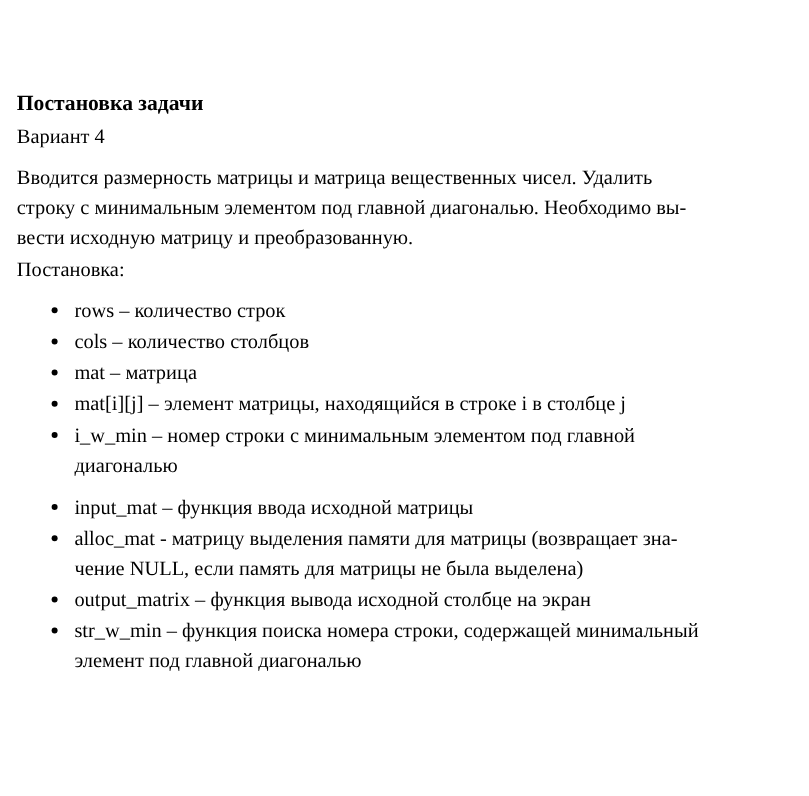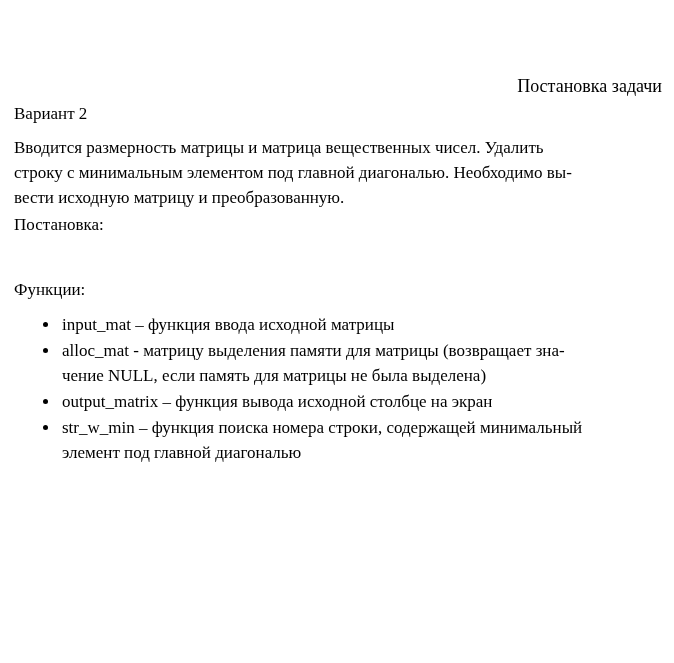--- a/index.html
+++ b/index.html
@@ -23,23 +23,22 @@
   }
   .doc-title {
     font-size: 22px;
     line-height: 24px;
     font-weight: bold;
     margin: 0;
   }
   .section-heading {
     font-size: 18px;
     line-height: 20px;
-    font-weight: normal;
+    font-weight: bold;
     margin: 0;
-    text-align: right;
   }
   .heading-task { margin-top: 40px; }
   .heading-constructs { margin-top: 11px; }
   .variant-line {
     margin: 5px 0 0 0;
   }
   .body-paragraph {
     margin: 9px 0 0 0;
     white-space: pre-line;
   }
@@ -64,31 +63,38 @@
   }
 </style>
 </head>
 <body>
 
 <div class="page">
 
 
   <h2 class="section-heading heading-task">Постановка задачи</h2>
 
-  <p class="variant-line">Вариант 2</p>
+  <p class="variant-line">Вариант 4</p>
 
   <p class="body-paragraph">Вводится размерность матрицы и матрица вещественных чисел. Удалить
 строку с минимальным элементом под главной диагональю. Необходимо вы-
 вести исходную матрицу и преобразованную.</p>
 
 
   <p class="list-label">Постановка:</p>
 
+  <ul class="doc-list variables-list">
+    <li>rows – количество строк</li>
+    <li>cols – количество столбцов</li>
+    <li>mat – матрица</li>
+    <li>mat[i][j] – элемент матрицы, находящийся в строке i в столбце j</li>
+    <li>i_w_min – номер строки с минимальным элементом под главной
+диагональю</li>
+  </ul>
 
-  <p class="list-label functions-label">Функции:</p>
 
   <ul class="doc-list functions-list">
     <li>input_mat – функция ввода исходной  матрицы</li>
     <li>alloc_mat - матрицу выделения памяти для матрицы (возвращает зна-
 чение NULL, если память для матрицы не была выделена)</li>
     <li>output_matrix – функция вывода исходной столбце на экран</li>
     <li>str_w_min – функция поиска номера строки, содержащей минимальный
 элемент под главной диагональю</li>
   </ul>
 

